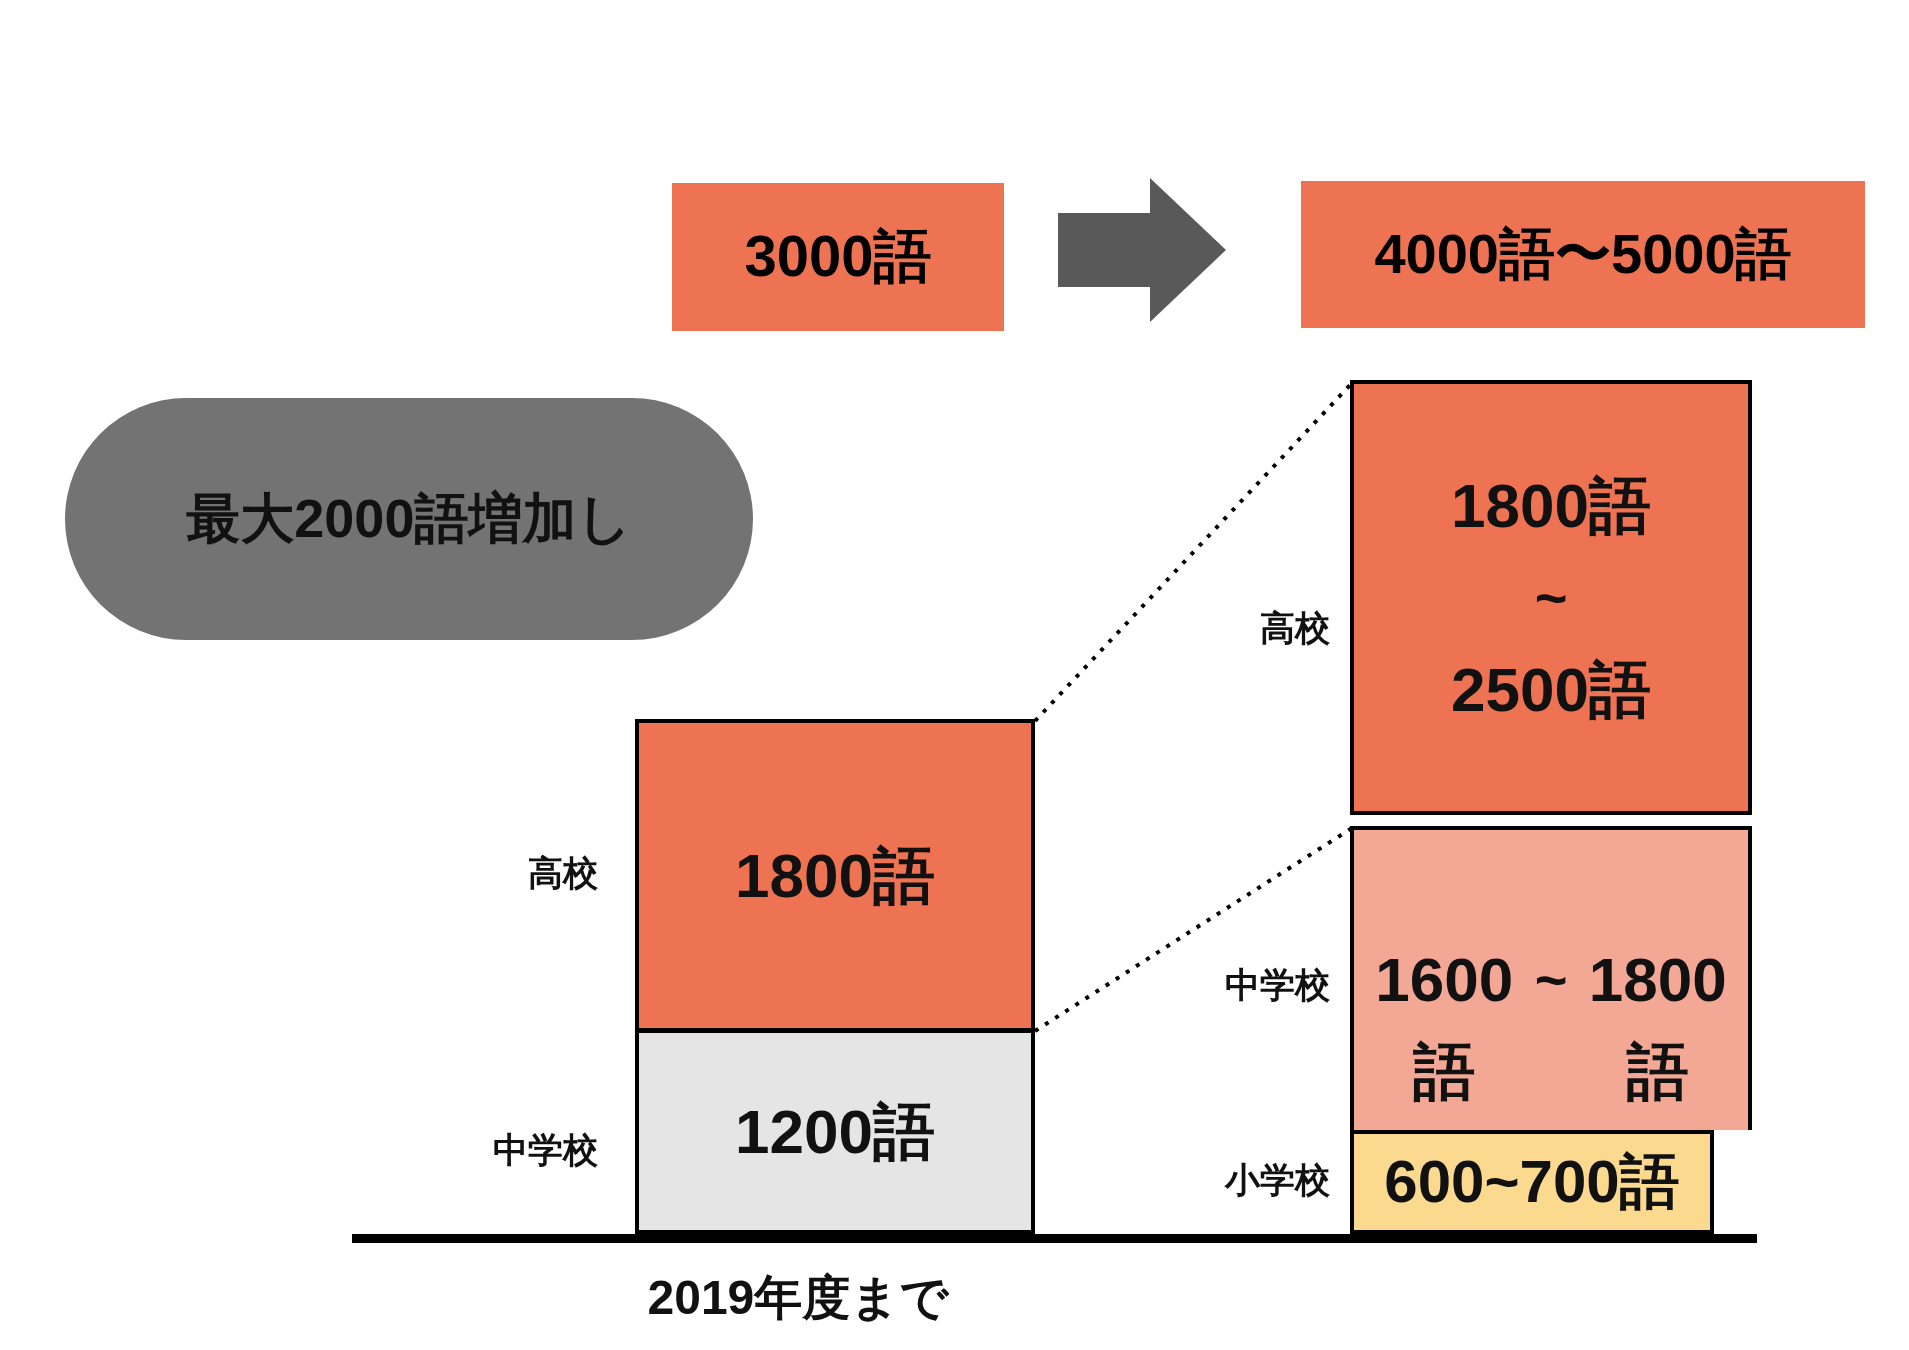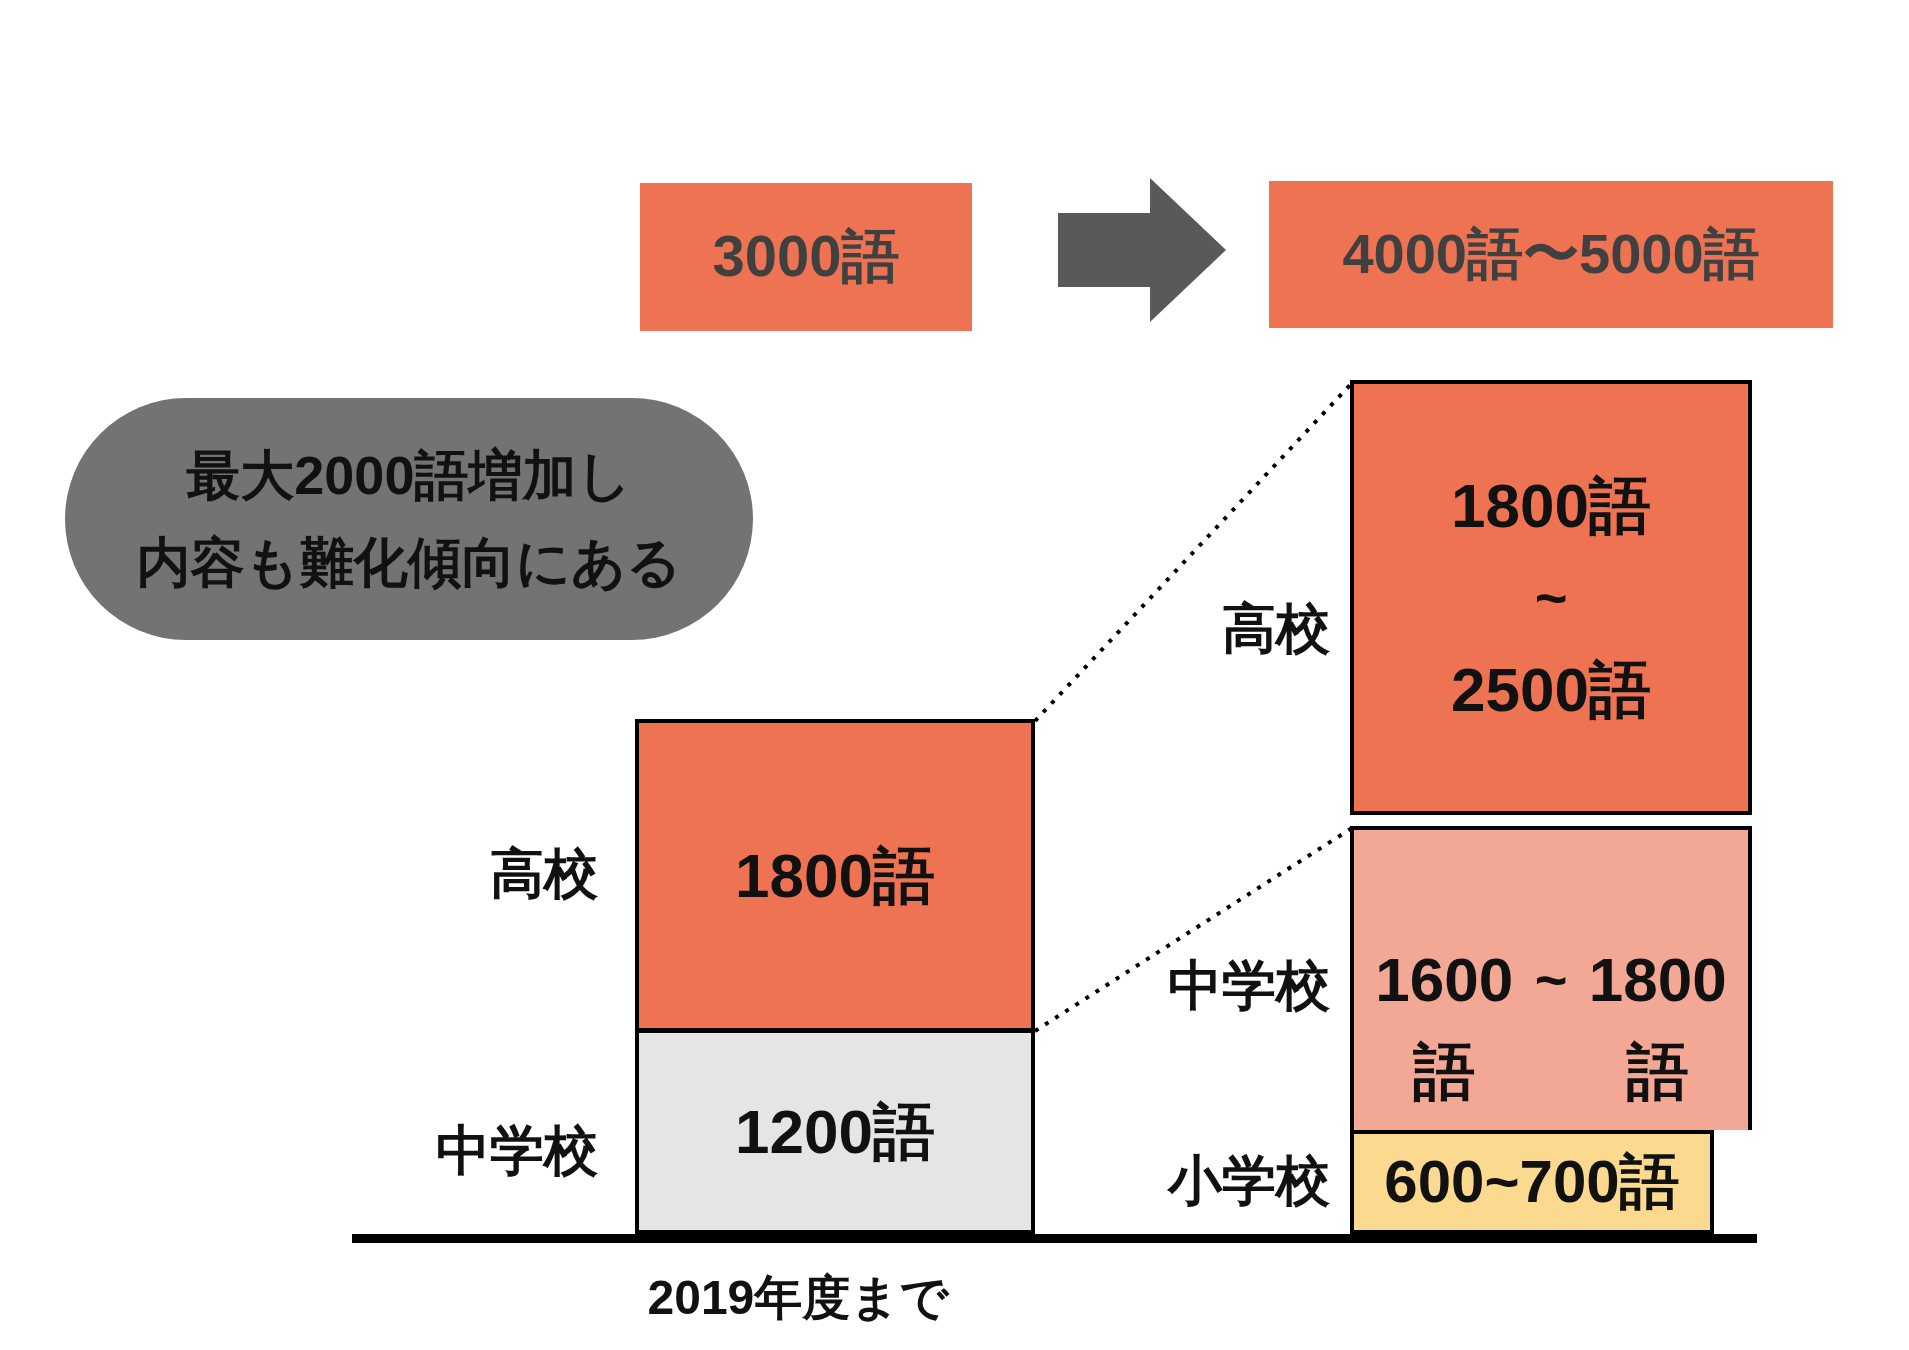--- a/index.html
+++ b/index.html
@@ -8,23 +8,24 @@
     width:1909px;height:1350px;
     background:#ffffff;
     font-family:"Liberation Sans","DejaVu Sans",sans-serif;
     color:#111111;
     overflow:hidden;
   }
   .abs{position:absolute;box-sizing:border-box;}
 
   
   .total-box{
-    background:#ED7352;color:#404040;
+    background:#ED7352;color:#000000;
     display:flex;align-items:center;justify-content:center;
     font-weight:700;
+    margin-left:32px;
   }
   .total-before{left:640px;top:183px;width:332px;height:148px;font-size:58px;}
   .total-after{left:1269px;top:181px;width:564px;height:147px;font-size:56px;}
 
   
   .bubble{
     left:65px;top:398px;width:688px;height:242px;
     background:#737373;border-radius:121px;
     display:flex;flex-direction:column;align-items:center;justify-content:center;
     font-size:54px;font-weight:700;line-height:1.62;text-align:center;
@@ -55,21 +56,21 @@
     border:4px solid #000;background:#FBD98F;
     display:flex;align-items:center;justify-content:center;
     font-weight:700;font-size:60px;
   }
   .range-line{font-weight:700;font-size:62px;line-height:92px;height:92px;display:block;text-align:center;}
   .range-tilde{font-weight:700;font-size:56px;line-height:92px;height:92px;display:block;text-align:center;}
 
   
   .side-label{
     width:240px;text-align:right;
-    font-weight:700;font-size:54px;line-height:52px;
+    font-weight:700;font-size:35px;line-height:52px;
   }
   .lbl-hs-2019{left:358px;top:847px;}
   .lbl-jhs-2019{left:358px;top:1124px;}
   .lbl-hs-2020{left:1090px;top:602px;}
   .lbl-jhs-2020{left:1090px;top:959px;}
   .lbl-es-2020{left:1090px;top:1154px;}
 
   
   .axis-line{left:352px;top:1234px;width:1405px;height:9px;background:#000;}
   .axis-label{
@@ -98,21 +99,20 @@
 
   <div class="abs total-box total-before">
     <span>3000語</span>
   </div>
   <div class="abs total-box total-after">
     <span>4000語〜5000語</span>
   </div>
 
   <div class="abs bubble">
     <span>最大2000語増加し</span>
-    <span>内容も難化傾向にある</span>
   </div>
 
   <div class="abs bar-2019">
     <div class="seg seg-hs-2019">
       <span>1800語</span>
     </div>
     <div class="seg seg-jhs-2019">
       <span>1200語</span>
     </div>
   </div>

